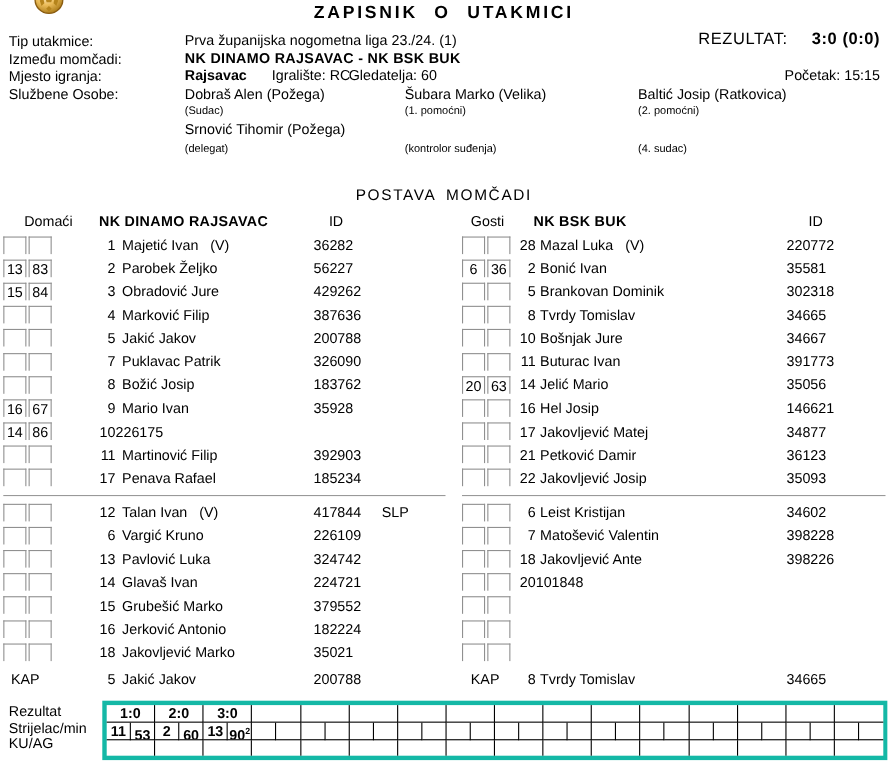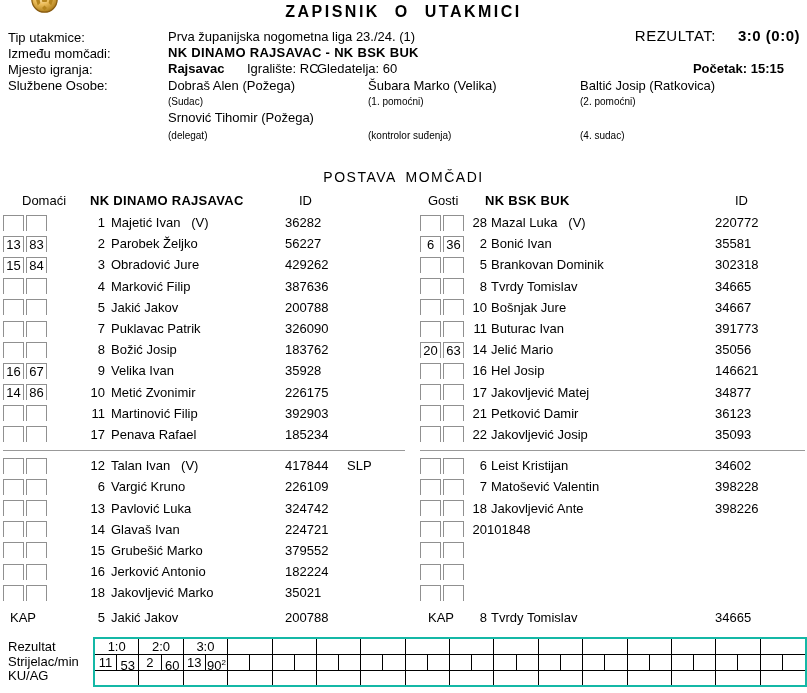--- a/index.html
+++ b/index.html
@@ -12,21 +12,21 @@
   .abs { position:absolute; }
   
   .ball { position:absolute; left:31px; top:-14px; width:27px; height:27px; }
   .title {
     position:absolute; left:0; top:3px; width:100%; text-align:center;
     font-size:16px; font-weight:bold; letter-spacing:2.5px; word-spacing:8px;
   }
   .lbl { position:absolute; left:8px; }
   .rez { position:absolute; right:7px; top:27px; font-size:15px; letter-spacing:.5px; }
   .rez b { margin-left:22px; }
-  .pocetak { position:absolute; right:23px; top:61px;font-weight:bold; }
+  .pocetak { position:absolute; right:7px; top:61px; }
   .bold { font-weight:bold; }
   .role { font-size:10px; }
   
   .postava {
     position:absolute; left:0; top:169px; width:100%; text-align:center;
     font-size:14px; letter-spacing:1.5px; word-spacing:4px;
   }
   
   .panel { position:absolute; top:193px; }
   .panel.home { left:3px;  width:402px; }
@@ -55,21 +55,21 @@
   .sep { height:1px; background:#999; margin:5px 0 4px 0; }
   .kaprow { display:flex; height:21px; align-items:center; margin-top:4px; }
   .home .kaprow { padding-left:7px; }
   .home .kaplabel { width:39px; flex:none; }
   .away .kaprow { padding-left:8px; }
   .away .kaplabel { width:38px; flex:none; }
   
   .res-lbl-1 { position:absolute; left:8px; top:639px; }
   .res-lbl-2 { position:absolute; left:8px; top:654px; }
   .res-lbl-3 { position:absolute; left:8px; top:668px; }
-  .rtable { position:absolute; left:93px; top:637px; width:714px; border:2px solid #14b8a6; }
+  .rtable { position:absolute; left:93px; top:637px; width:714px; border:4px solid #14b8a6;font-weight:bold; }
   .rrow  { display:grid; grid-template-columns:repeat(16,1fr); height:16px; }
   .rrow2 { display:grid; grid-template-columns:repeat(32,1fr); height:16px; }
   .rrow3 { display:grid; grid-template-columns:repeat(16,1fr); height:14px; }
   .rcell { border-right:1px solid #000; border-bottom:1px solid #000;
            text-align:center; line-height:15px; overflow:hidden; }
   .rrow3 .rcell { border-bottom:none; }
   .rcell:last-child { border-right:none; }
   .rcell sup { font-size:8px; }
 </style>
 </head>
@@ -196,30 +196,29 @@
           <span class="pnum">8</span>
           <span class="pname">Božić Josip</span>
           <span class="pid">183762</span>
           <span class="pextra"></span>
         </div>
 
         <div class="prow">
           <span class="box">16</span>
           <span class="box">67</span>
           <span class="pnum">9</span>
-          <span class="pname">Velika Ivan</span>
+          <span class="pname">Mario Ivan</span>
           <span class="pid">35928</span>
           <span class="pextra"></span>
         </div>
 
         <div class="prow">
           <span class="box">14</span>
           <span class="box">86</span>
           <span class="pnum">10</span>
-          <span class="pname">Metić Zvonimir</span>
           <span class="pid">226175</span>
           <span class="pextra"></span>
         </div>
 
         <div class="prow">
           <span class="box"></span>
           <span class="box"></span>
           <span class="pnum">11</span>
           <span class="pname">Martinović Filip</span>
           <span class="pid">392903</span>

